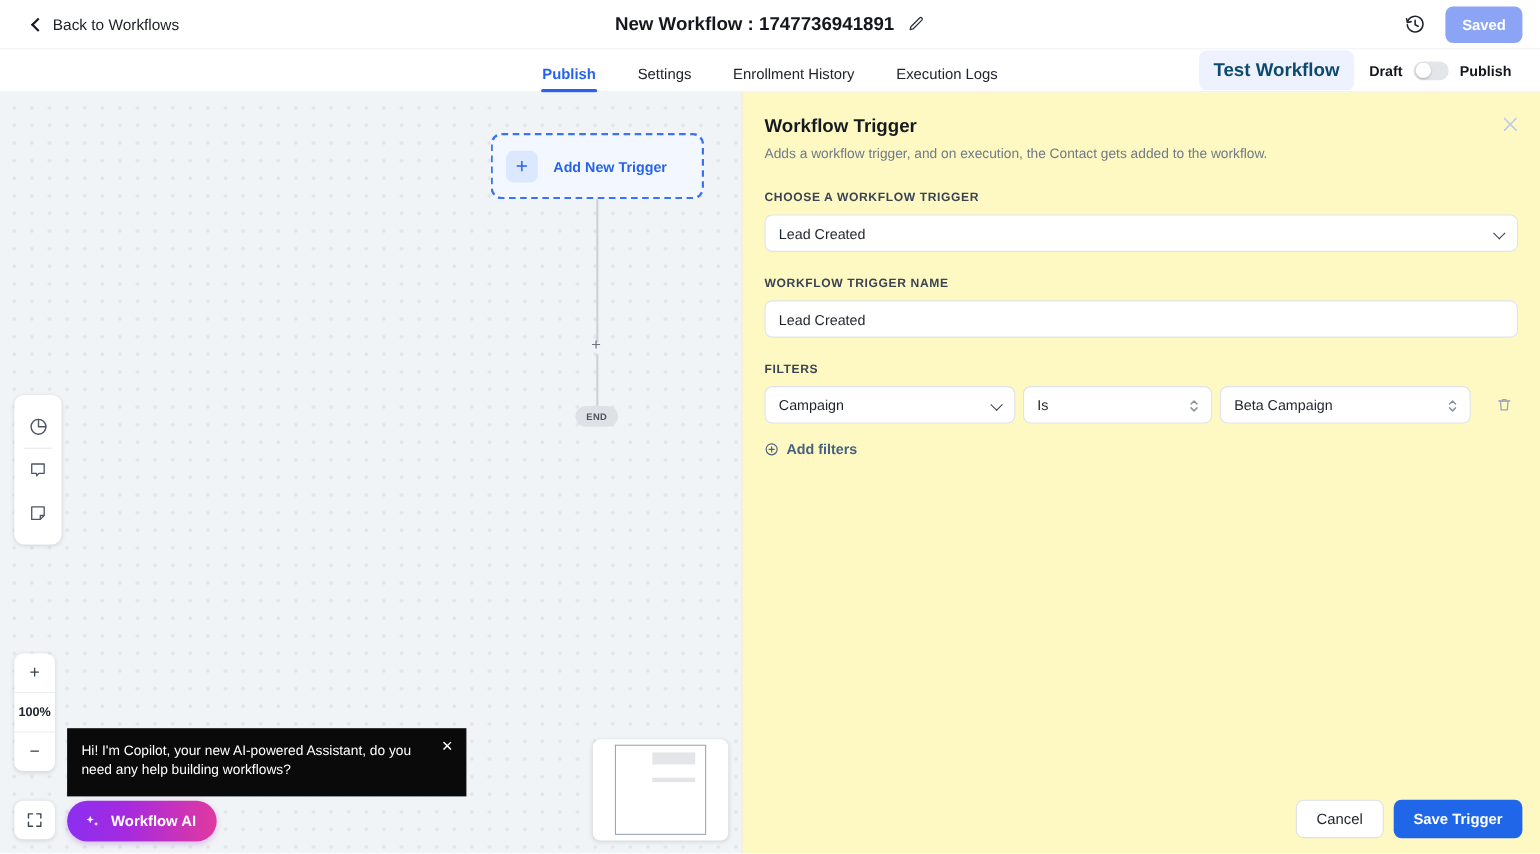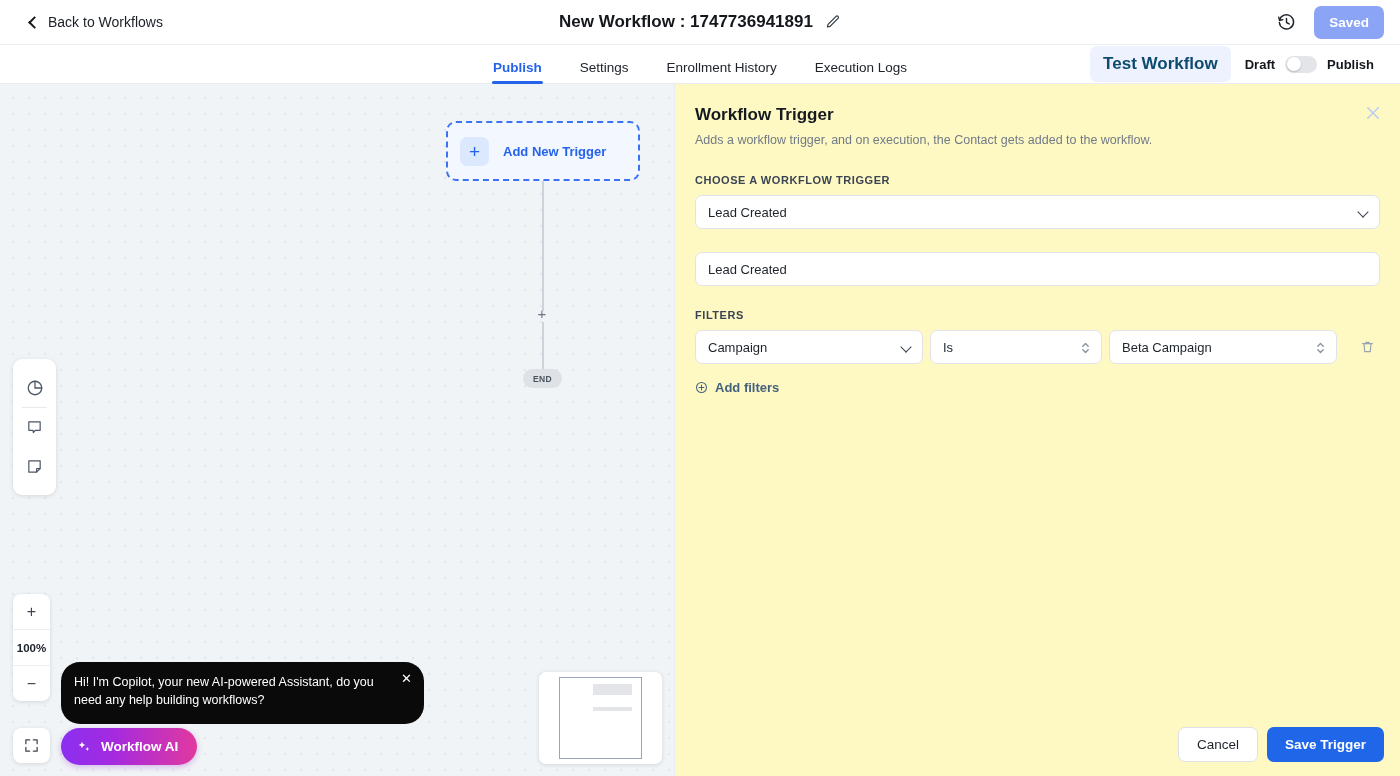--- a/index.html
+++ b/index.html
@@ -142,21 +142,21 @@
   .zoom-sep { width: 37px; height: 1px; background: #ebeef2; }
   .fit-btn {
     position: absolute; left: 13px; top: 644px; width: 37px; height: 35px;
     background: #fff; border-radius: 8px; box-shadow: 0 1px 4px rgba(22,32,50,.13);
     display: flex; align-items: center; justify-content: center; cursor: pointer;
   }
 
   
   .copilot-tip {
     position: absolute; left: 61px; top: 578px; width: 363px;
-    background: #0a0a0a; color: #fff; border-radius: 19px; padding: 12px 3px 14px 13px;
+    background: #0a0a0a; color: #fff; border-radius: 0; padding: 12px 3px 14px 13px;
     font-size: 12.5px; line-height: 1.42;
   }
   .copilot-tip .txt { padding-right: 22px; display: block; }
   .tip-close {
     position: absolute; right: 11px; top: 10px; width: 13px; height: 13px;
     cursor: pointer; color: #fff; font-size: 13px; line-height: 13px; text-align: center;
   }
   .ai-btn {
     position: absolute; left: 61px; top: 644px; height: 37px;
     background: linear-gradient(90deg, #8b2ff0 0%, #a42ae0 38%, #e1399f 100%);
@@ -360,20 +360,21 @@
 
       <div class="grp">
         <div class="field-label">CHOOSE A WORKFLOW TRIGGER</div>
         <div class="sel">
           <span>Lead Created</span>
           <span class="chev-dn"></span>
         </div>
       </div>
 
       <div class="grp">
+        <div class="field-label">WORKFLOW TRIGGER NAME</div>
         <input class="txtin" type="text" value="Lead Created" style="">
       </div>
 
       <div class="grp">
         <div class="field-label">FILTERS</div>
         <div class="filter-row">
           <div class="sel f1">
             <span>Campaign</span>
             <span class="chev-dn"></span>
           </div>

